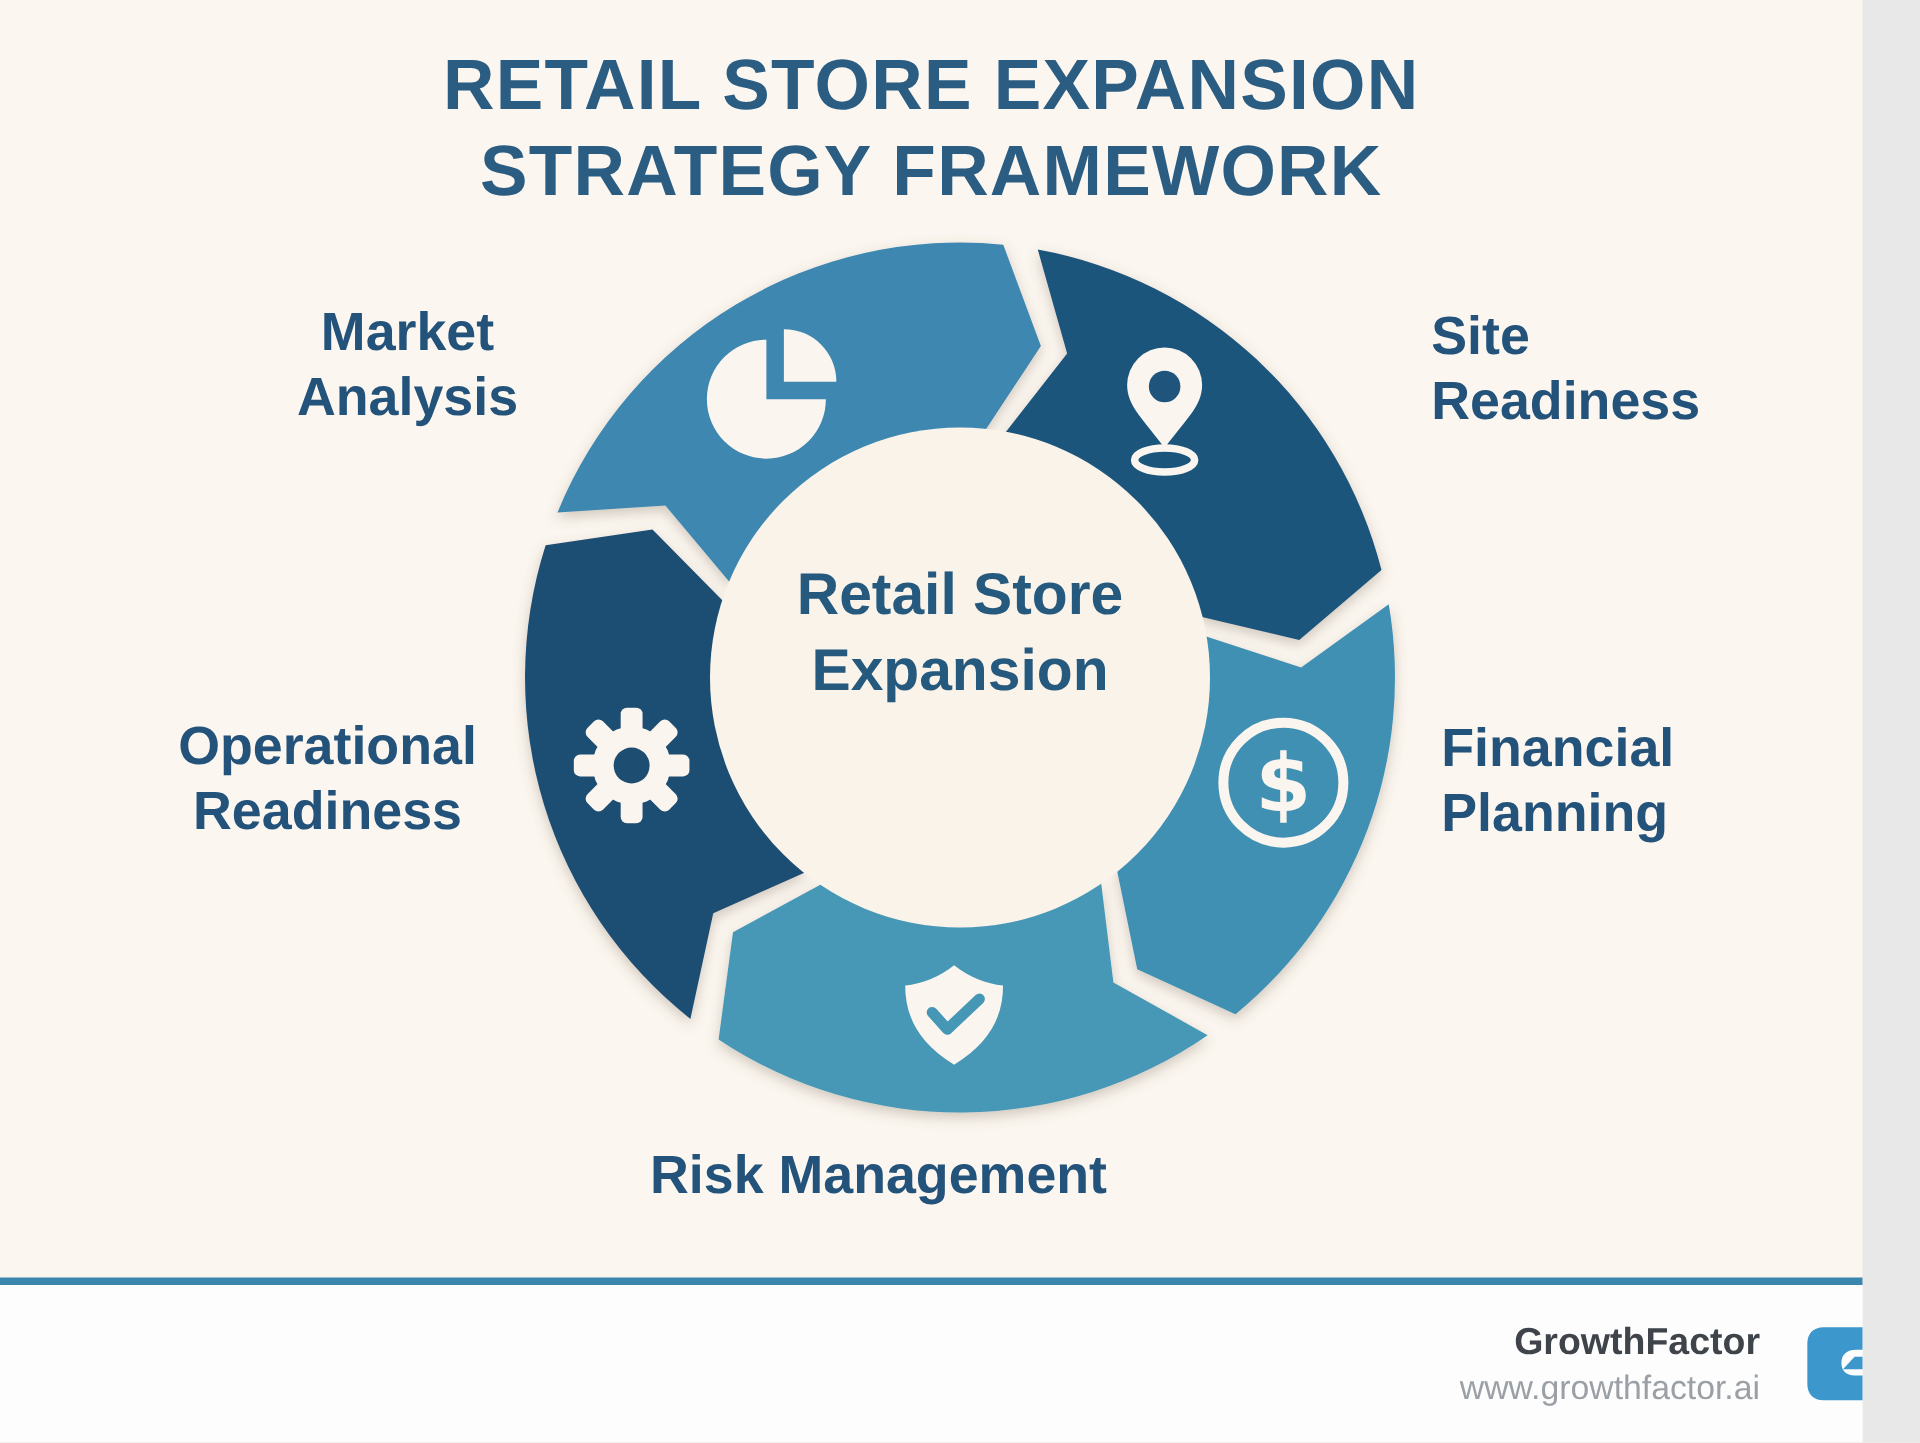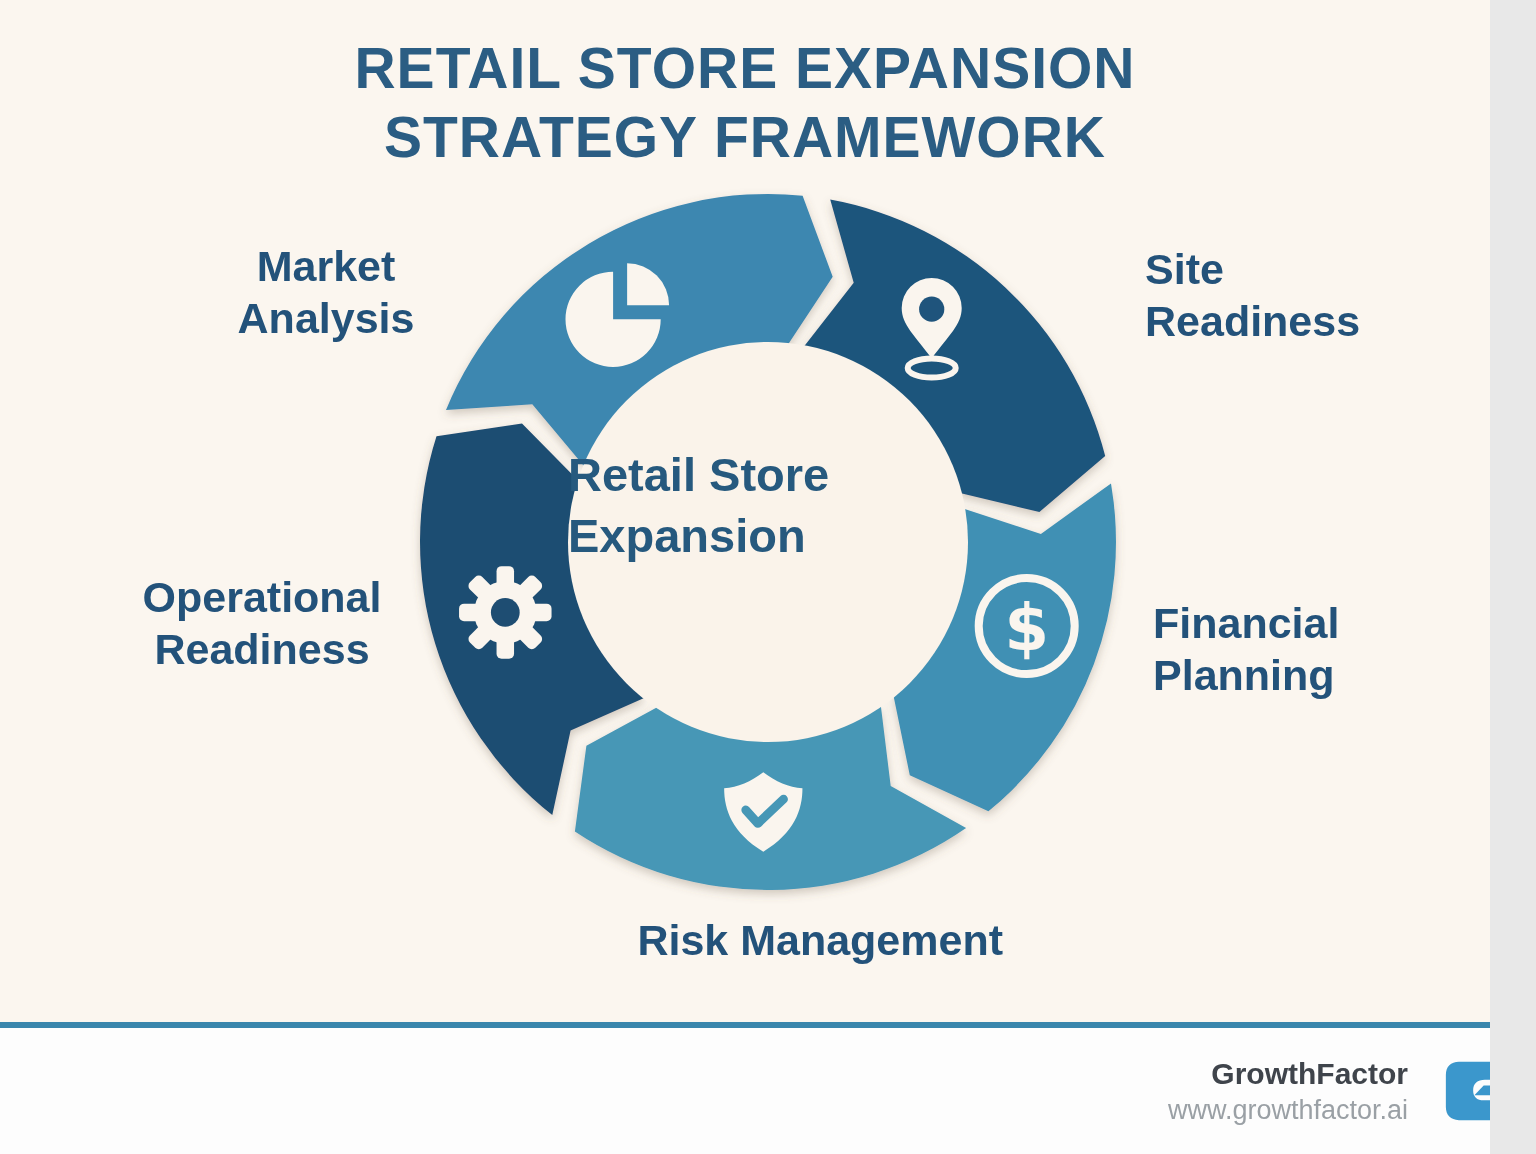--- a/index.html
+++ b/index.html
@@ -13,25 +13,25 @@
     text-align:center;color:#2b5d83;
     font-size:57px;font-weight:800;line-height:1.21;letter-spacing:1px;
   }
   #diagram-host{position:absolute;left:0;top:0;width:1536px;height:1154px;}
   .seg-label{
     position:absolute;font-weight:700;color:#23527a;
     font-size:43px;line-height:1.22;white-space:nowrap;
   }
   #label-market-analysis{left:146px;top:240px;width:360px;text-align:center;}
   #label-site-selection{left:1113px;top:243px;text-align:left;margin-left:32px;}
-  #label-financial-planning{left:1153px;top:573px;text-align:left;margin-top:24px;}
+  #label-financial-planning{left:1153px;top:573px;text-align:left;}
   #label-operational-readiness{left:92px;top:571px;width:340px;text-align:center;}
-  #label-risk-management{left:503px;top:914px;width:500px;text-align:right;}
+  #label-risk-management{left:520px;top:914px;width:500px;text-align:left;}
   #center-label{
-    position:absolute;left:568px;top:444px;width:400px;text-align:left;
+    position:absolute;left:568px;top:444px;width:400px;text-align:center;
     font-size:47px;font-weight:700;color:#26597e;line-height:1.3;
   }
   .footer-divider{
     position:absolute;left:0;top:1022px;width:1536px;height:6px;background:#3a86ac;
   }
   .footer{
     position:absolute;left:0;top:1028px;width:1536px;height:126px;
     background:#fdfdfd;box-sizing:border-box;
     display:flex;align-items:center;justify-content:flex-end;
     gap:26px;padding-right:30px;

